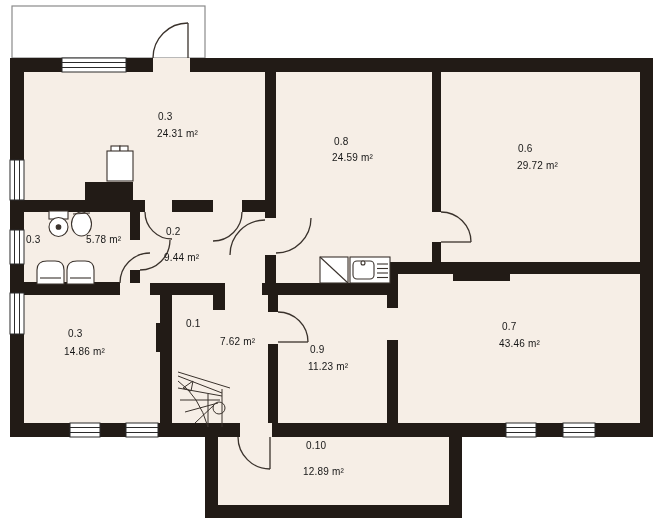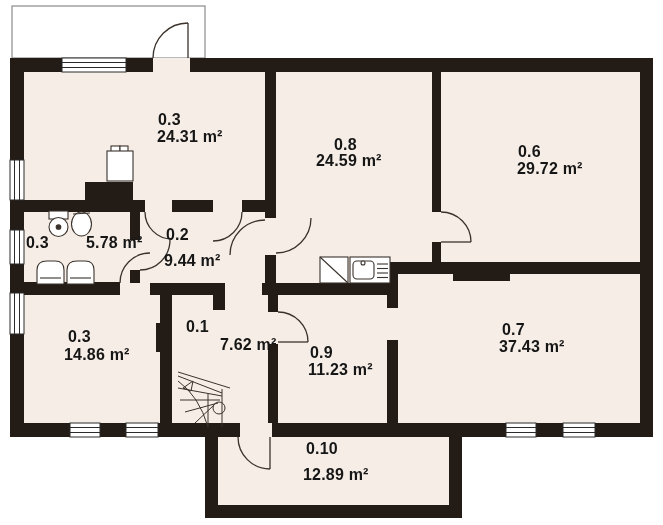--- a/index.html
+++ b/index.html
@@ -3,22 +3,22 @@
 <meta charset="utf-8">
 <style>
   html,body{margin:0;padding:0;background:#ffffff;}
   .canvas{
     position:relative;width:663px;height:525px;background:#ffffff;overflow:hidden;
     font-family:"Liberation Sans", sans-serif;
   }
   .canvas svg{position:absolute;left:0;top:0;}
   #rooms-layer{position:absolute;left:0;top:0;width:663px;height:525px;pointer-events:none;}
   .room-num,.room-area{
-    position:absolute;font-size:16px;color:#161616;white-space:nowrap;
-    letter-spacing:0.2px;font-weight:700;
+    position:absolute;font-size:10px;color:#161616;white-space:nowrap;
+    letter-spacing:0.2px;font-weight:400;
   }
 </style>
 </head>
 <body>
 
 <div class="canvas">
 <svg width="663" height="525" viewBox="0 0 663 525">
 
   <rect x="12" y="6" width="193" height="52" fill="#ffffff" stroke="#8a8a8a" stroke-width="1.2"></rect>
 
@@ -209,23 +209,23 @@
       <div class="room-area" style="left: 184px; top: 336px; margin-left: 36px;">7.62 m²</div>
       <div class="room-num" style="left: 166px; top: 226px;">0.2</div>
       <div class="room-area" style="left: 164px; top: 252px;">9.44 m²</div>
       <div class="room-num" style="left: 158px; top: 111px;">0.3</div>
       <div class="room-area" style="left: 157px; top: 128px;">24.31 m²</div>
       <div class="room-num" style="left: 26px; top: 234px;">0.3</div>
       <div class="room-area" style="left: 86px; top: 234px;">5.78 m²</div>
       <div class="room-num" style="left: 68px; top: 328px;">0.3</div>
       <div class="room-area" style="left: 64px; top: 346px; text-align: right;">14.86 m²</div>
       <div class="room-num" style="left: 334px; top: 136px;">0.8</div>
-      <div class="room-area" style="left: 316px; top: 152px;">24.59 m²</div>
+      <div class="room-area" style="left: 332px; top: 152px;">24.59 m²</div>
       <div class="room-num" style="left: 518px; top: 143px;">0.6</div>
       <div class="room-area" style="left: 517px; top: 160px;">29.72 m²</div>
       <div class="room-num" style="left: 502px; top: 321px;">0.7</div>
-      <div class="room-area" style="left: 499px; top: 338px;">37.43 m²</div>
+      <div class="room-area" style="left: 499px; top: 338px;">43.46 m²</div>
       <div class="room-num" style="left: 310px; top: 344px;">0.9</div>
       <div class="room-area" style="left: 308px; top: 361px;">11.23 m²</div>
       <div class="room-num" style="left: 306px; top: 440px;">0.10</div>
       <div class="room-area" style="left: 303px; top: 466px;">12.89 m²</div>
     </div>
 </div>
 
 </body></html>

